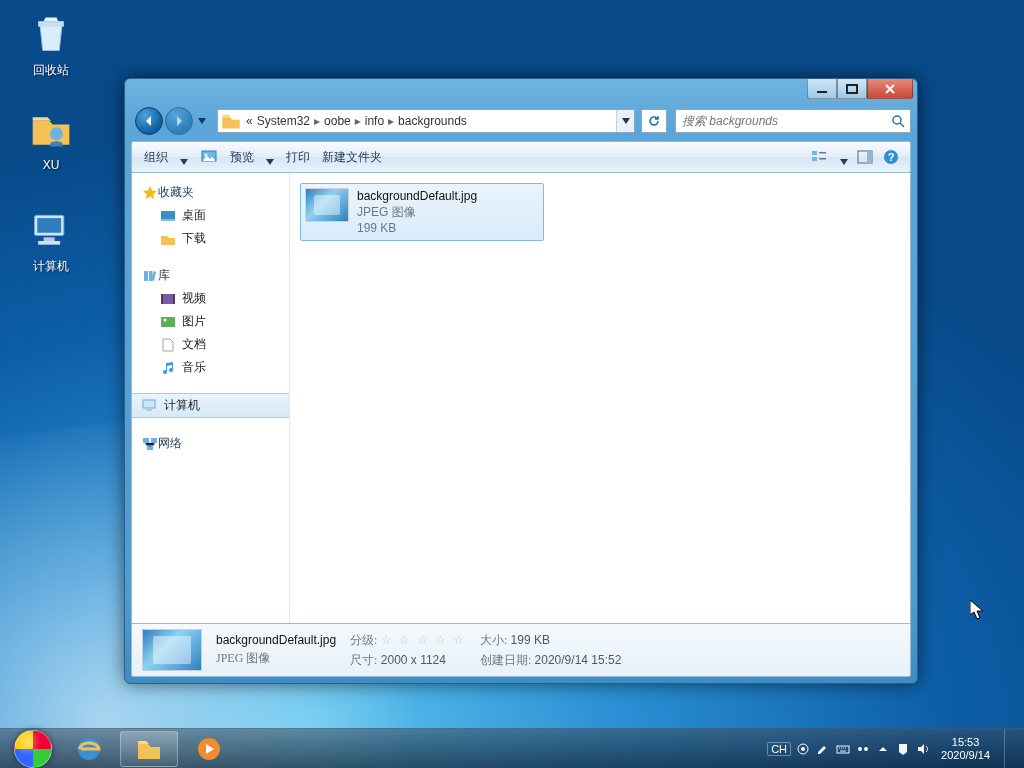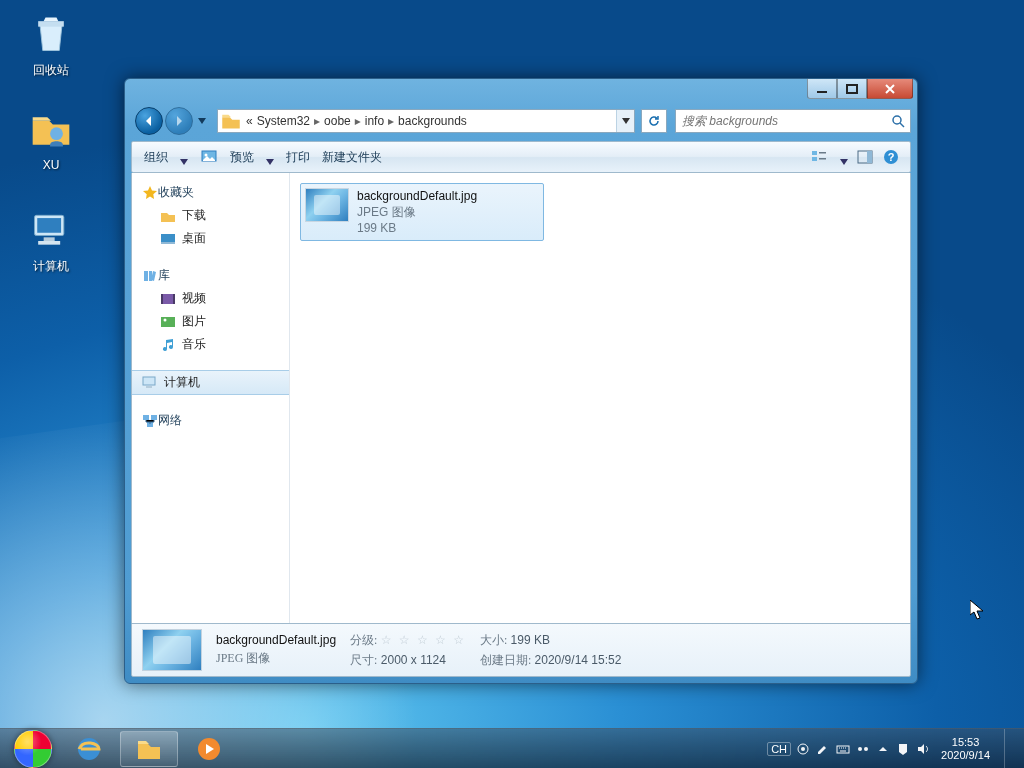--- a/index.html
+++ b/index.html
@@ -277,33 +277,33 @@
             <span class="side-ico">
               <svg viewBox="0 0 16 16">
                 <path d="M8 1l2 4.5 5 .5-3.7 3.3L12 14 8 11.5 4 14l.7-4.7L1 6l5-.5z"></path>
               </svg>
             </span>
             <span>收藏夹</span>
           </div>
         <div class="side-item">
             <span class="side-ico">
               <svg viewBox="0 0 16 16">
-                <path fill="#f4c154" d="M1 5h6l2 2h6v7H1z"></path>
-              </svg>
-            </span>
-            <span>下载</span>
-          </div>
-        <div class="side-item">
-            <span class="side-ico">
-              <svg viewBox="0 0 16 16">
                 <rect x="1" y="3" width="14" height="8" fill="#3b8fc8"></rect>
                 <rect x="1" y="11" width="14" height="2" fill="#8fb8d6"></rect>
               </svg>
             </span>
             <span>桌面</span>
+          </div>
+        <div class="side-item">
+            <span class="side-ico">
+              <svg viewBox="0 0 16 16">
+                <path fill="#f4c154" d="M1 5h6l2 2h6v7H1z"></path>
+              </svg>
+            </span>
+            <span>下载</span>
           </div>
       </div>
       <div class="side-group">
         <div class="side-head">
             <span class="side-ico">
               <svg viewBox="0 0 16 16">
                 <path fill="#6fb1e4" d="M2 3h4v10H2zM7 3h3v10H7zM11 3l3 1-2 9-3-1z"></path>
               </svg>
             </span>
             <span>库</span>
@@ -319,20 +319,28 @@
             <span>视频</span>
           </div>
         <div class="side-item">
             <span class="side-ico">
               <svg viewBox="0 0 16 16">
                 <rect x="1" y="3" width="14" height="10" fill="#58b058"></rect>
                 <circle cx="5" cy="6" r="1.5" fill="#fff"></circle>
               </svg>
             </span>
             <span>图片</span>
+          </div>
+        <div class="side-item">
+            <span class="side-ico">
+              <svg viewBox="0 0 16 16">
+                <path fill="#fff" stroke="#9aa" d="M3 2h7l3 3v9H3z"></path>
+              </svg>
+            </span>
+            <span>文档</span>
           </div>
         <div class="side-item">
             <span class="side-ico">
               <svg viewBox="0 0 16 16">
                 <path fill="#3f9fd4" d="M6 3l7-1v8a2 2 0 11-1-1.7V5L7 6v6a2 2 0 11-1-1.7z"></path>
               </svg>
             </span>
             <span>音乐</span>
           </div>
       </div>

